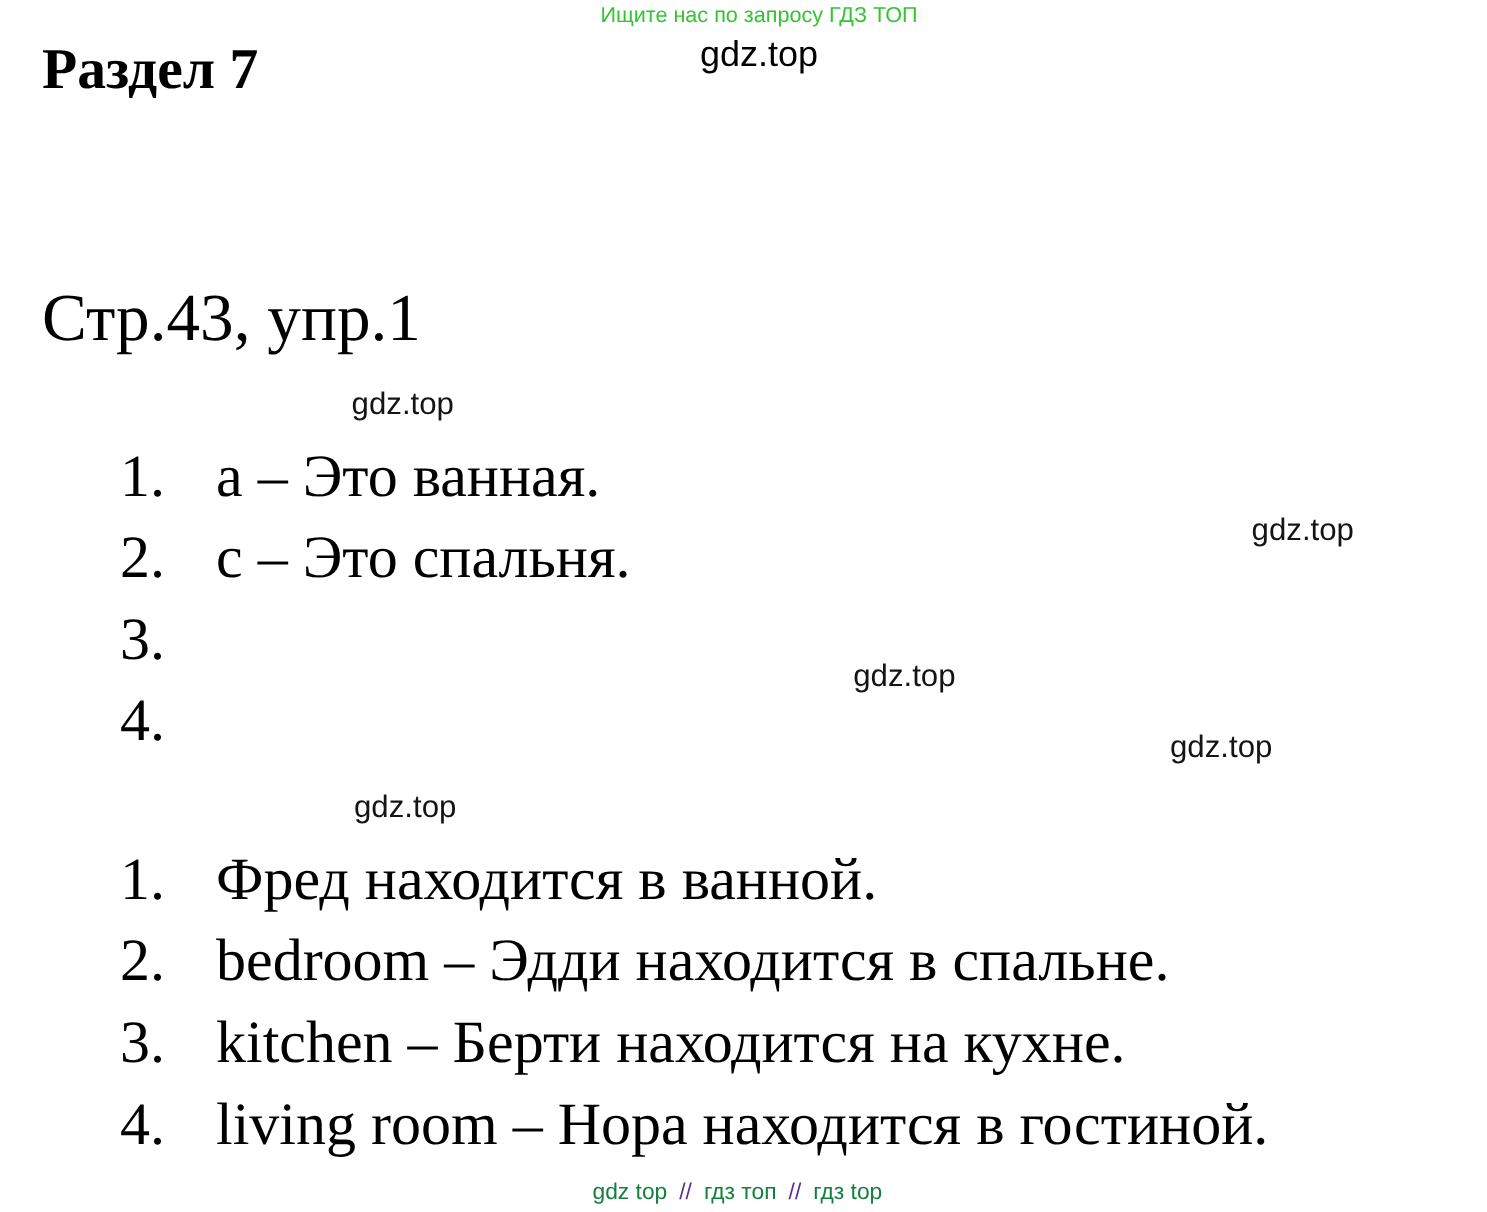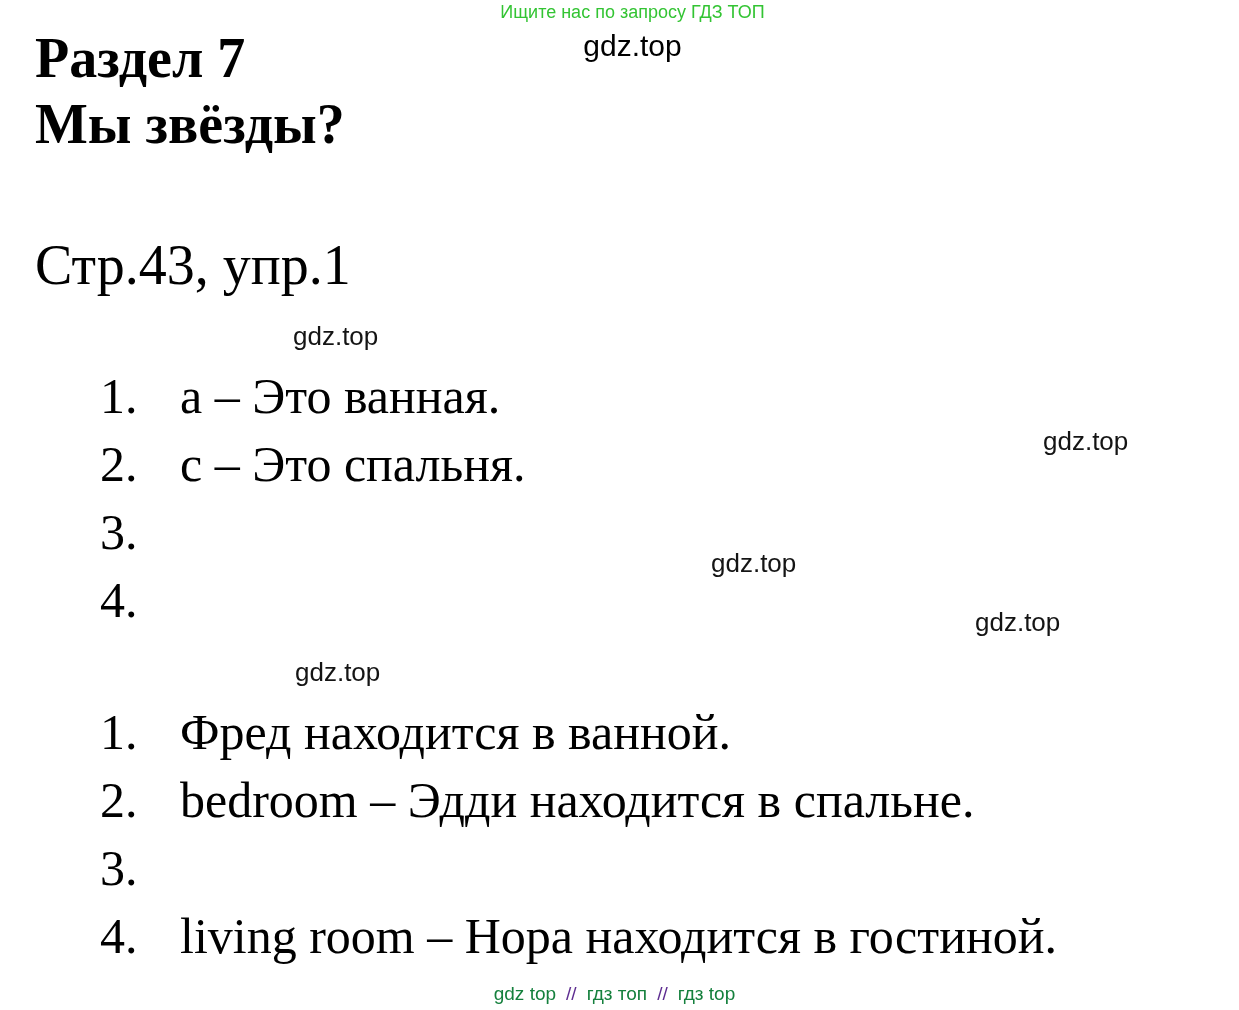--- a/index.html
+++ b/index.html
@@ -40,21 +40,21 @@
   .wm-2 { left: 293px; top: 322px; }
   .wm-3 { left: 1043px; top: 427px; }
   .wm-4 { left: 711px; top: 549px; }
   .wm-5 { left: 975px; top: 608px; }
   .wm-6 { left: 295px; top: 658px; }
 
   
   .section-title {
     position: absolute; left: 35px; top: 25px;
     font-weight: bold;
-    font-size: 56px;
+    font-size: 48px;
     line-height: 66px;
     white-space: nowrap;
   }
   .exercise-ref {
     position: absolute; left: 35px; top: 232px;
     font-size: 56px;
     line-height: 66px;
     white-space: nowrap;
   }
 
@@ -103,21 +103,20 @@
 <body>
 
 <div class="page">
 
   <div class="promo">Ищите нас по запросу ГДЗ ТОП</div>
 
   <div class="wm wm-top">gdz.top</div>
 
   <div class="section-title">
     <div>Раздел 7</div>
-    <div>Мы звёзды?</div>
   </div>
 
   <div class="exercise-ref">Стр.43, упр.1</div>
 
   <div class="wm wm-2">gdz.top</div>
 
   <div class="answers answers-1">
     <div class="answer-row">
       <span class="answer-num">1.</span>
       <span class="answer-text">a – Это ванная.</span>
@@ -143,20 +142,21 @@
     <div class="answer-row">
       <span class="answer-num">1.</span>
       <span class="answer-text">Фред находится в ванной.</span>
     </div>
     <div class="answer-row">
       <span class="answer-num">2.</span>
       <span class="answer-text">bedroom – Эдди находится в спальне.</span>
     </div>
     <div class="answer-row">
       <span class="answer-num">3.</span>
+      <span class="answer-text">kitchen – Берти находится на кухне.</span>
     </div>
     <div class="answer-row">
       <span class="answer-num">4.</span>
       <span class="answer-text">living room – Нора находится в гостиной.</span>
     </div>
   </div>
 
   <div class="footer">
     <a>gdz top</a><span class="sep">//</span><a>гдз топ</a><span class="sep">//</span><a>гдз top</a>
   </div>

